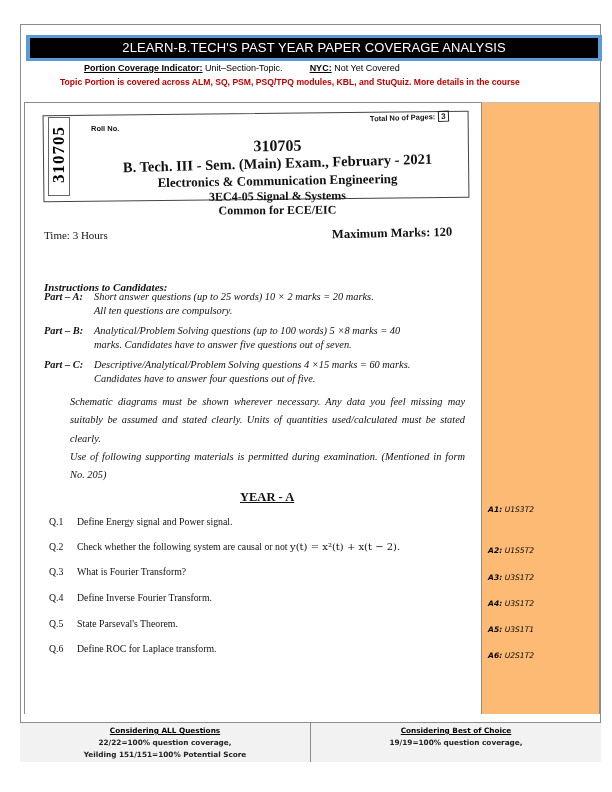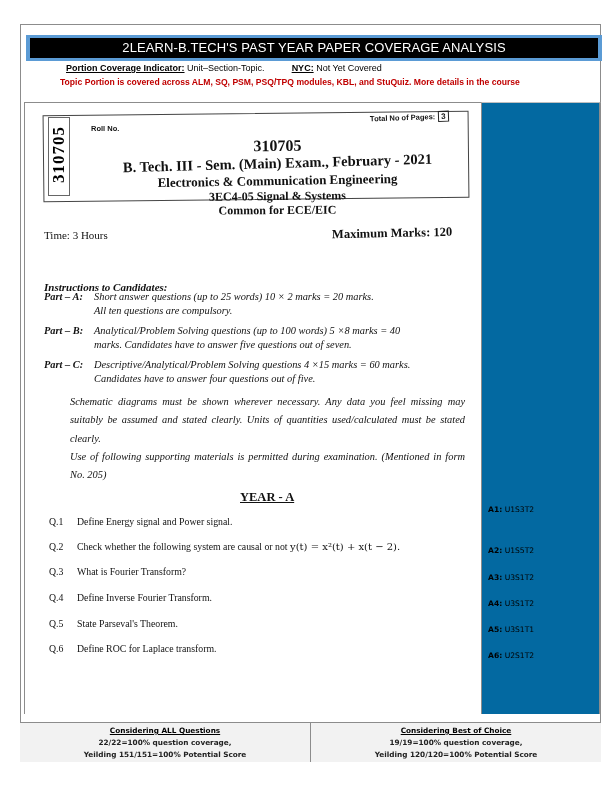--- a/index.html
+++ b/index.html
@@ -3,27 +3,27 @@
 <meta charset="utf-8">
 <style>
   html, body { margin: 0; padding: 0; background: #ffffff; }
   body { width: 612px; height: 792px; position: relative; overflow: hidden; font-family: "Liberation Sans", sans-serif; }
 
   .outer-frame { position: absolute; left: 20px; top: 24px; width: 581px; height: 738px; border: 1px solid #8c8c8c; box-sizing: border-box; }
 
   .banner { position: absolute; left: 26px; top: 35px; width: 576px; height: 26px; background: #5b9bd5; box-sizing: border-box; padding: 3px 4px; }
   .banner-inner { width: 100%; height: 100%; background: #000; color: #fff; font-size: 13px; text-align: center; line-height: 20px; letter-spacing: 0.1px; }
 
-  .legend-line { position: absolute; left: 44px; top: 63px; font-size: 9px; color: #000; white-space: nowrap; padding-left: 22px; }
+  .legend-line { position: absolute; left: 62px; top: 63px; font-size: 9px; color: #000; white-space: nowrap; padding-left: 22px; }
   .legend-line .lbl { font-weight: bold; text-decoration: underline; }
   .legend-line .gap { display: inline-block; width: 22px; }
   .notice-line { position: absolute; left: 60px; top: 77px; font-size: 8.6px; color: #c00000; font-weight: bold; white-space: nowrap; }
 
   .paper-area { position: absolute; left: 24px; top: 102px; width: 457px; height: 612px; border-left: 1px solid #8c8c8c; border-top: 1px solid #8c8c8c; box-sizing: border-box; background: #fff; }
-  .map-col { position: absolute; left: 481px; top: 102px; width: 120px; height: 612px; background: #0369a1; border-left: 1px solid #8c8c8c; border-right: 2px solid #8c8c8c; border-top: 1px solid #bfbfbf; box-sizing: border-box; }
+  .map-col { position: absolute; left: 481px; top: 102px; width: 120px; height: 612px; background: #fdba74; border-left: 1px solid #8c8c8c; border-right: 2px solid #8c8c8c; border-top: 1px solid #bfbfbf; box-sizing: border-box; font-style: italic; }
   .map-item { position: absolute; left: 6px; font-family: "DejaVu Sans", sans-serif; font-size: 7.6px; color: #000; white-space: nowrap; }
   .map-item b { font-weight: bold; }
 
   .scan { position: absolute; font-family: "Liberation Serif", serif; color: #111; }
 
   .head-box { position: absolute; left: 43px; top: 113px; width: 426px; height: 87px; border: 1px solid #444; transform: rotate(-0.6deg); box-sizing: border-box; }
   .code-box { position: absolute; left: 48px; top: 117px; width: 22px; height: 79px; border: 1px solid #666; box-sizing: border-box; }
   .code-vertical { position: absolute; left: 34px; top: 150px; width: 50px; height: 16px; transform: rotate(-90deg); font-family: "Liberation Serif", serif; font-weight: bold; font-size: 17px; text-align: center; line-height: 16px; letter-spacing: 1px; }
 
   .roll-no { left: 91px; top: 124px; font-family: "Liberation Sans", sans-serif; font-size: 7.5px; font-weight: bold; }
@@ -141,15 +141,14 @@
 
 <div class="footer">
   <div class="footer-cell">
     <div class="fh">Considering ALL Questions</div>
     <div>22/22=100% question coverage,</div>
     <div>Yeilding 151/151=100% Potential Score</div>
   </div>
   <div class="footer-cell">
     <div class="fh">Considering Best of Choice</div>
     <div>19/19=100% question coverage,</div>
-    <div>Yeilding 120/120=100% Potential Score</div>
   </div>
 </div>
 
 </body></html>

